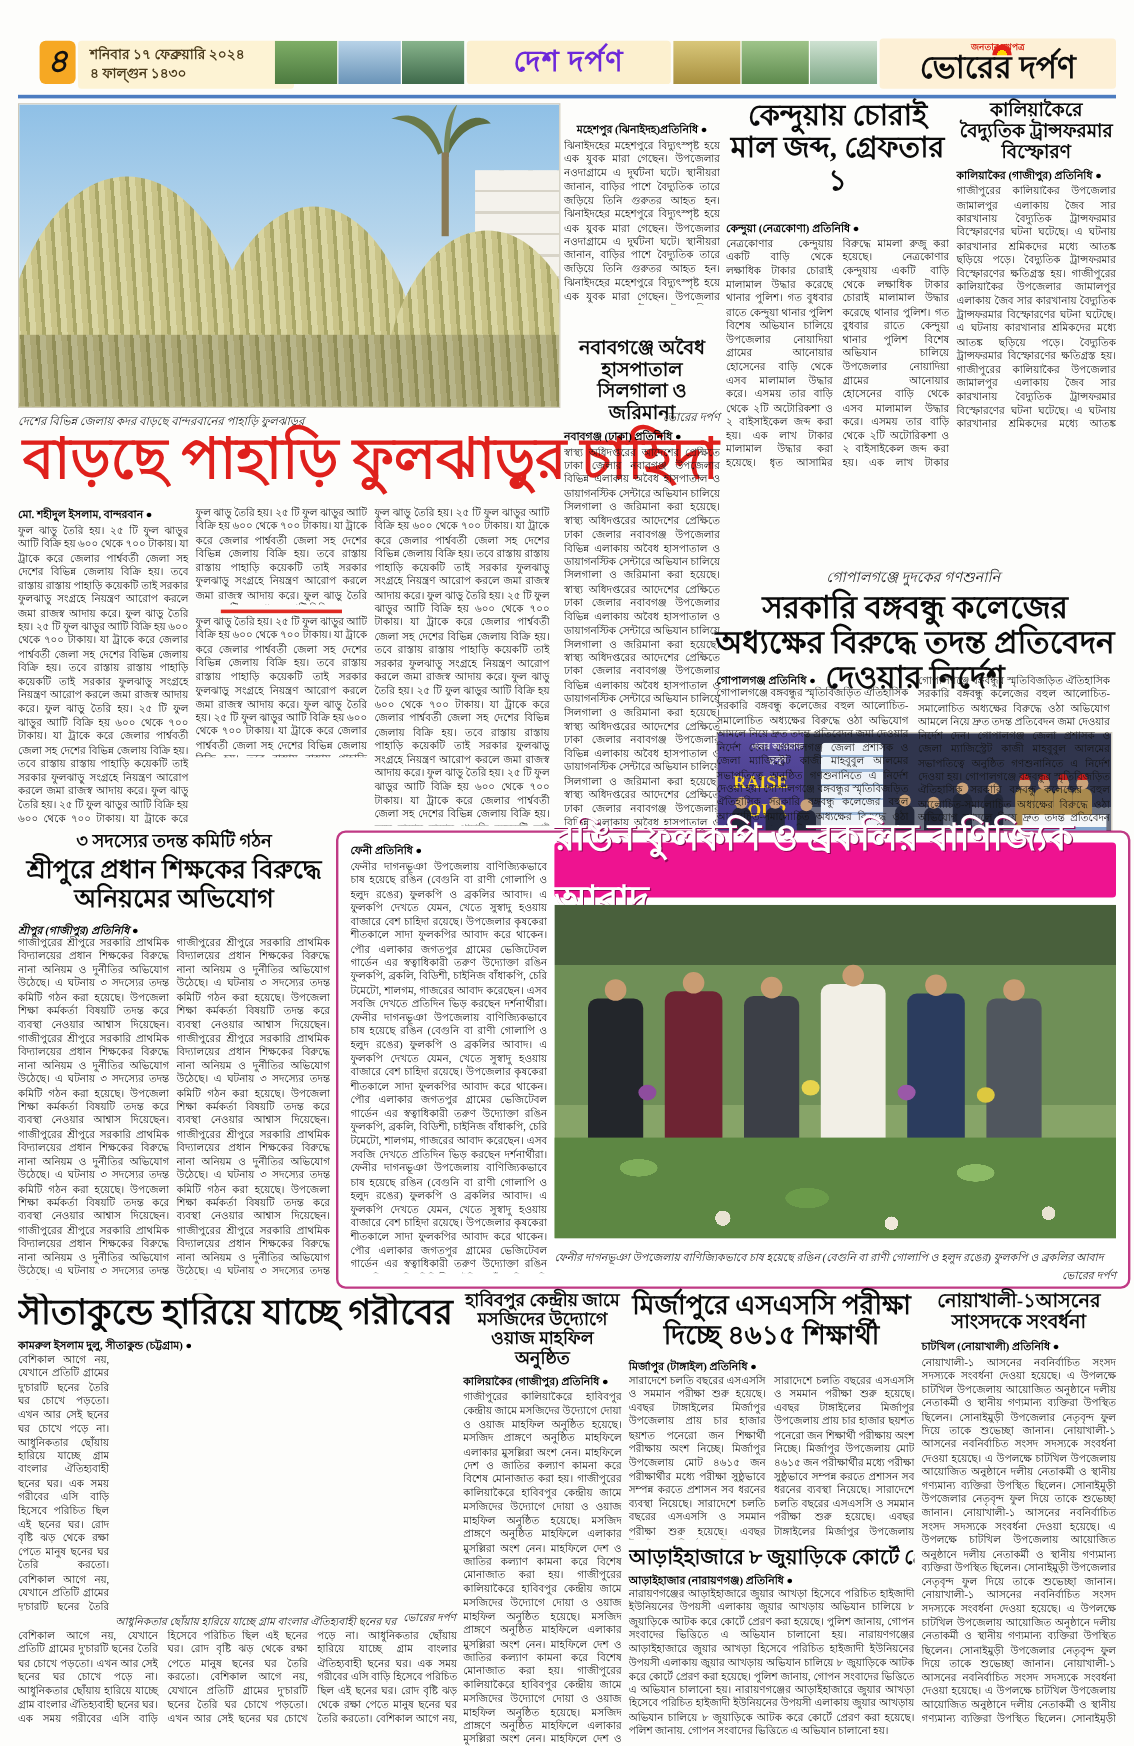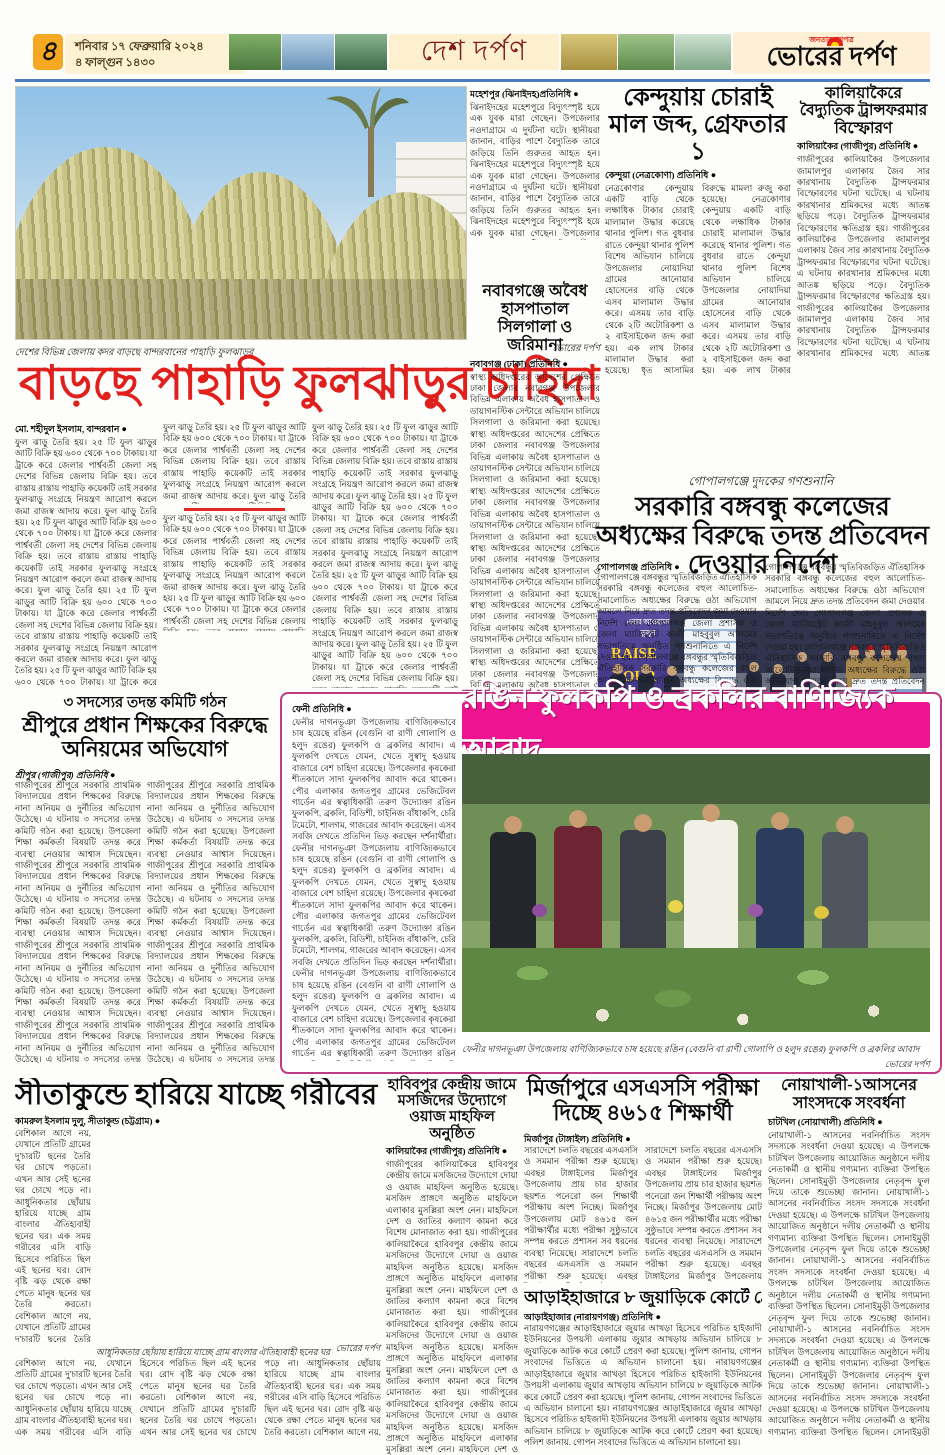--- a/index.html
+++ b/index.html
@@ -7,21 +7,21 @@
         font-family:"Liberation Serif","DejaVu Sans",serif;color:#111;}
   .abs{position:absolute;}
   
   .pagenum{background:#f6a823;border-radius:5px;color:#111;font-weight:bold;font-size:27px;
            display:flex;align-items:center;justify-content:center;font-style:italic;}
   .datebox{background:#fdf3d4;border-radius:3px;padding:2px 10px;font-size:11.5px;font-weight:bold;
            color:#4a3a1a;line-height:1.4;display:flex;flex-direction:column;justify-content:center;}
   .thumbstrip{display:flex;gap:1px;overflow:hidden;}
   .thumb{flex:1;height:100%;}
   .logobox{background:#fcf0cf;display:flex;align-items:center;justify-content:center;border-radius:3px;}
-  .deshlogo{color:#7f1d1d;font-size:28px;font-weight:normal;letter-spacing:1px;}
+  .deshlogo{color:#6d28d9;font-size:24px;font-weight:bold;letter-spacing:1px;}
   .bhorerwrap{background:#fdf0d6;border-radius:3px;display:flex;flex-direction:column;
               align-items:center;justify-content:center;line-height:1;}
   .tagline{color:#d42313;font-size:7.5px;font-weight:bold;}
   .bhorerlogo{color:#0d0d0d;font-size:26px;font-weight:bold;position:relative;}
   .sun{position:absolute;top:-7px;right:54px;width:16px;height:9px;border-radius:16px 16px 0 0;
        background:radial-gradient(circle at 50% 100%,#ffd400 0 35%,#e32119 36% 100%);}
   .bluerule{background:#4c7cc0;height:3px;}
   
   .fillt{font-size:8.6px;line-height:1.33;text-align:justify;color:#161616;overflow:hidden;
          word-break:break-word;font-family:"Liberation Serif",serif;}
@@ -138,32 +138,32 @@
     <div class="hd hd-purple" style="margin:4px 0 2px;">
       <div class="redline"></div>
     </div>
     <div class="fillt" style="height:118px;">ফুল ঝাড়ু তৈরি হয়। ২৫ টি ফুল ঝাড়ুর আটি বিক্রি হয় ৬০০ থেকে ৭০০ টাকায়। যা ট্রাকে করে জেলার পার্শ্ববর্তী জেলা সহ দেশের বিভিন্ন জেলায় বিক্রি হয়। তবে রাস্তায় রাস্তায় পাহাড়ি কয়েকটি তাই সরকার ফুলঝাড়ু সংগ্রহে নিয়ন্ত্রণ আরোপ করলে জমা রাজস্ব আদায় করে। ফুল ঝাড়ু তৈরি হয়। ২৫ টি ফুল ঝাড়ুর আটি বিক্রি হয় ৬০০ থেকে ৭০০ টাকায়। যা ট্রাকে করে জেলার পার্শ্ববর্তী জেলা সহ দেশের বিভিন্ন জেলায় বিক্রি হয়। তবে রাস্তায় রাস্তায় পাহাড়ি কয়েকটি তাই সরকার ফুলঝাড়ু সংগ্রহে নিয়ন্ত্রণ আরোপ করলে জমা রাজস্ব আদায় করে। ফুল ঝাড়ু তৈরি হয়। ২৫ টি ফুল ঝাড়ুর আটি বিক্রি হয় ৬০০ থেকে ৭০০ টাকায়। যা ট্রাকে করে জেলার পার্শ্ববর্তী জেলা সহ দেশের বিভিন্ন জেলায় বিক্রি হয়। তবে রাস্তায় রাস্তায় পাহাড়ি কয়েকটি তাই সরকার ফুলঝাড়ু সংগ্রহে নিয়ন্ত্রণ আরোপ করলে জমা রাজস্ব আদায় করে।</div>
   </div>
   <div class="abs" style="left:312px;top:422px;width:146px;height:266px;">
     <div class="fillt" style="height:266px;">ফুল ঝাড়ু তৈরি হয়। ২৫ টি ফুল ঝাড়ুর আটি বিক্রি হয় ৬০০ থেকে ৭০০ টাকায়। যা ট্রাকে করে জেলার পার্শ্ববর্তী জেলা সহ দেশের বিভিন্ন জেলায় বিক্রি হয়। তবে রাস্তায় রাস্তায় পাহাড়ি কয়েকটি তাই সরকার ফুলঝাড়ু সংগ্রহে নিয়ন্ত্রণ আরোপ করলে জমা রাজস্ব আদায় করে। ফুল ঝাড়ু তৈরি হয়। ২৫ টি ফুল ঝাড়ুর আটি বিক্রি হয় ৬০০ থেকে ৭০০ টাকায়। যা ট্রাকে করে জেলার পার্শ্ববর্তী জেলা সহ দেশের বিভিন্ন জেলায় বিক্রি হয়। তবে রাস্তায় রাস্তায় পাহাড়ি কয়েকটি তাই সরকার ফুলঝাড়ু সংগ্রহে নিয়ন্ত্রণ আরোপ করলে জমা রাজস্ব আদায় করে। ফুল ঝাড়ু তৈরি হয়। ২৫ টি ফুল ঝাড়ুর আটি বিক্রি হয় ৬০০ থেকে ৭০০ টাকায়। যা ট্রাকে করে জেলার পার্শ্ববর্তী জেলা সহ দেশের বিভিন্ন জেলায় বিক্রি হয়। তবে রাস্তায় রাস্তায় পাহাড়ি কয়েকটি তাই সরকার ফুলঝাড়ু সংগ্রহে নিয়ন্ত্রণ আরোপ করলে জমা রাজস্ব আদায় করে। ফুল ঝাড়ু তৈরি হয়। ২৫ টি ফুল ঝাড়ুর আটি বিক্রি হয় ৬০০ থেকে ৭০০ টাকায়। যা ট্রাকে করে জেলার পার্শ্ববর্তী জেলা সহ দেশের বিভিন্ন জেলায় বিক্রি হয়। তবে রাস্তায় রাস্তায় পাহাড়ি কয়েকটি তাই সরকার ফুলঝাড়ু সংগ্রহে নিয়ন্ত্রণ আরোপ করলে জমা রাজস্ব আদায় করে। ফুল ঝাড়ু তৈরি হয়। ২৫ টি ফুল ঝাড়ুর আটি বিক্রি হয় ৬০০ থেকে ৭০০ টাকায়। যা ট্রাকে করে জেলার পার্শ্ববর্তী জেলা সহ দেশের বিভিন্ন জেলায় বিক্রি হয়। তবে রাস্তায় রাস্তায় পাহাড়ি কয়েকটি তাই সরকার ফুলঝাড়ু সংগ্রহে নিয়ন্ত্রণ আরোপ করলে জমা রাজস্ব আদায় করে। ফুল ঝাড়ু তৈরি হয়। ২৫ টি ফুল ঝাড়ুর আটি বিক্রি হয় ৬০০ থেকে ৭০০ টাকায়। যা ট্রাকে করে জেলার পার্শ্ববর্তী জেলা সহ দেশের বিভিন্ন জেলায় বিক্রি হয়। তবে রাস্তায় রাস্তায় পাহাড়ি কয়েকটি তাই সরকার ফুলঝাড়ু সংগ্রহে নিয়ন্ত্রণ আরোপ করলে জমা রাজস্ব আদায় করে।</div>
   </div>
 
   <div class="abs" style="left:470px;top:84px;width:130px;height:196px;">
-    <div class="byline" style="margin-top:3px;">মহেশপুর (ঝিনাইদহ)প্রতিনিধি ●</div>
+    <div class="byline" style="margin-top:17px;text-align:center;">মহেশপুর (ঝিনাইদহ)প্রতিনিধি ●</div>
     <div class="fillt" style="height:138px;">ঝিনাইদহের মহেশপুরে বিদ্যুৎস্পৃষ্ট হয়ে এক যুবক মারা গেছেন। উপজেলার নওদাগ্রামে এ দুর্ঘটনা ঘটে। স্থানীয়রা জানান, বাড়ির পাশে বৈদ্যুতিক তারে জড়িয়ে তিনি গুরুতর আহত হন। ঝিনাইদহের মহেশপুরে বিদ্যুৎস্পৃষ্ট হয়ে এক যুবক মারা গেছেন। উপজেলার নওদাগ্রামে এ দুর্ঘটনা ঘটে। স্থানীয়রা জানান, বাড়ির পাশে বৈদ্যুতিক তারে জড়িয়ে তিনি গুরুতর আহত হন। ঝিনাইদহের মহেশপুরে বিদ্যুৎস্পৃষ্ট হয়ে এক যুবক মারা গেছেন। উপজেলার নওদাগ্রামে এ দুর্ঘটনা ঘটে। স্থানীয়রা জানান, বাড়ির পাশে বৈদ্যুতিক তারে জড়িয়ে তিনি গুরুতর আহত হন। ঝিনাইদহের মহেশপুরে বিদ্যুৎস্পৃষ্ট হয়ে এক যুবক মারা গেছেন। উপজেলার নওদাগ্রামে এ দুর্ঘটনা ঘটে। স্থানীয়রা জানান, বাড়ির পাশে বৈদ্যুতিক তারে জড়িয়ে তিনি গুরুতর আহত হন। ঝিনাইদহের মহেশপুরে বিদ্যুৎস্পৃষ্ট হয়ে এক যুবক মারা গেছেন। উপজেলার নওদাগ্রামে এ দুর্ঘটনা ঘটে। স্থানীয়রা জানান, বাড়ির পাশে বৈদ্যুতিক তারে জড়িয়ে তিনি গুরুতর আহত হন।</div>
   </div>
   <div class="abs" style="left:470px;top:282px;width:130px;height:406px;">
     <div class="hd" style="font-size:16px;">নবাবগঞ্জে অবৈধ হাসপাতাল সিলগালা ও জরিমানা</div>
     <div class="byline" style="margin-top:3px;">নবাবগঞ্জ (ঢাকা) প্রতিনিধি ●</div>
     <div class="fillt" style="height:330px;">স্বাস্থ্য অধিদপ্তরের আদেশের প্রেক্ষিতে ঢাকা জেলার নবাবগঞ্জ উপজেলার বিভিন্ন এলাকায় অবৈধ হাসপাতাল ও ডায়াগনস্টিক সেন্টারে অভিযান চালিয়ে সিলগালা ও জরিমানা করা হয়েছে। স্বাস্থ্য অধিদপ্তরের আদেশের প্রেক্ষিতে ঢাকা জেলার নবাবগঞ্জ উপজেলার বিভিন্ন এলাকায় অবৈধ হাসপাতাল ও ডায়াগনস্টিক সেন্টারে অভিযান চালিয়ে সিলগালা ও জরিমানা করা হয়েছে। স্বাস্থ্য অধিদপ্তরের আদেশের প্রেক্ষিতে ঢাকা জেলার নবাবগঞ্জ উপজেলার বিভিন্ন এলাকায় অবৈধ হাসপাতাল ও ডায়াগনস্টিক সেন্টারে অভিযান চালিয়ে সিলগালা ও জরিমানা করা হয়েছে। স্বাস্থ্য অধিদপ্তরের আদেশের প্রেক্ষিতে ঢাকা জেলার নবাবগঞ্জ উপজেলার বিভিন্ন এলাকায় অবৈধ হাসপাতাল ও ডায়াগনস্টিক সেন্টারে অভিযান চালিয়ে সিলগালা ও জরিমানা করা হয়েছে। স্বাস্থ্য অধিদপ্তরের আদেশের প্রেক্ষিতে ঢাকা জেলার নবাবগঞ্জ উপজেলার বিভিন্ন এলাকায় অবৈধ হাসপাতাল ও ডায়াগনস্টিক সেন্টারে অভিযান চালিয়ে সিলগালা ও জরিমানা করা হয়েছে। স্বাস্থ্য অধিদপ্তরের আদেশের প্রেক্ষিতে ঢাকা জেলার নবাবগঞ্জ উপজেলার বিভিন্ন এলাকায় অবৈধ হাসপাতাল ও ডায়াগনস্টিক সেন্টারে অভিযান চালিয়ে সিলগালা ও জরিমানা করা হয়েছে। স্বাস্থ্য অধিদপ্তরের আদেশের প্রেক্ষিতে ঢাকা জেলার নবাবগঞ্জ উপজেলার বিভিন্ন এলাকায় অবৈধ হাসপাতাল ও ডায়াগনস্টিক সেন্টারে অভিযান চালিয়ে সিলগালা ও জরিমানা করা হয়েছে। স্বাস্থ্য অধিদপ্তরের আদেশের প্রেক্ষিতে ঢাকা জেলার নবাবগঞ্জ উপজেলার বিভিন্ন এলাকায় অবৈধ হাসপাতাল ও ডায়াগনস্টিক সেন্টারে অভিযান চালিয়ে সিলগালা ও জরিমানা করা হয়েছে। স্বাস্থ্য অধিদপ্তরের আদেশের প্রেক্ষিতে ঢাকা জেলার নবাবগঞ্জ উপজেলার বিভিন্ন এলাকায় অবৈধ হাসপাতাল ও ডায়াগনস্টিক সেন্টারে অভিযান চালিয়ে সিলগালা ও জরিমানা করা হয়েছে।</div>
   </div>
 
   <div class="abs" style="left:605px;top:84px;width:186px;height:270px;">
     <div class="hd" style="font-size:24px;">কেন্দুয়ায় চোরাই মাল জব্দ, গ্রেফতার ১</div>
-    <div class="byline" style="margin-top:3px;">কেন্দুয়া (নেত্রকোণা) প্রতিনিধি ●</div>
+    <div class="byline" style="margin-top:18px;">কেন্দুয়া (নেত্রকোণা) প্রতিনিধি ●</div>
     <div class="fillt" style="height:200px;column-count:2;column-gap:8px;">নেত্রকোণার কেন্দুয়ায় একটি বাড়ি থেকে লক্ষাধিক টাকার চোরাই মালামাল উদ্ধার করেছে থানার পুলিশ। গত বুধবার রাতে কেন্দুয়া থানার পুলিশ বিশেষ অভিযান চালিয়ে উপজেলার নোয়াদিয়া গ্রামের আনোয়ার হোসেনের বাড়ি থেকে এসব মালামাল উদ্ধার করে। এসময় তার বাড়ি থেকে ২টি অটোরিকশা ও ২ বাইসাইকেল জব্দ করা হয়। এক লাখ টাকার মালামাল উদ্ধার করা হয়েছে। ধৃত আসামির বিরুদ্ধে মামলা রুজু করা হয়েছে। নেত্রকোণার কেন্দুয়ায় একটি বাড়ি থেকে লক্ষাধিক টাকার চোরাই মালামাল উদ্ধার করেছে থানার পুলিশ। গত বুধবার রাতে কেন্দুয়া থানার পুলিশ বিশেষ অভিযান চালিয়ে উপজেলার নোয়াদিয়া গ্রামের আনোয়ার হোসেনের বাড়ি থেকে এসব মালামাল উদ্ধার করে। এসময় তার বাড়ি থেকে ২টি অটোরিকশা ও ২ বাইসাইকেল জব্দ করা হয়। এক লাখ টাকার মালামাল উদ্ধার করা হয়েছে। ধৃত আসামির বিরুদ্ধে মামলা রুজু করা হয়েছে। নেত্রকোণার কেন্দুয়ায় একটি বাড়ি থেকে লক্ষাধিক টাকার চোরাই মালামাল উদ্ধার করেছে থানার পুলিশ। গত বুধবার রাতে কেন্দুয়া থানার পুলিশ বিশেষ অভিযান চালিয়ে উপজেলার নোয়াদিয়া গ্রামের আনোয়ার হোসেনের বাড়ি থেকে এসব মালামাল উদ্ধার করে। এসময় তার বাড়ি থেকে ২টি অটোরিকশা ও ২ বাইসাইকেল জব্দ করা হয়। এক লাখ টাকার মালামাল উদ্ধার করা হয়েছে। ধৃত আসামির বিরুদ্ধে মামলা রুজু করা হয়েছে। নেত্রকোণার কেন্দুয়ায় একটি বাড়ি থেকে লক্ষাধিক টাকার চোরাই মালামাল উদ্ধার করেছে থানার পুলিশ। গত বুধবার রাতে কেন্দুয়া থানার পুলিশ বিশেষ অভিযান চালিয়ে উপজেলার নোয়াদিয়া গ্রামের আনোয়ার হোসেনের বাড়ি থেকে এসব মালামাল উদ্ধার করে। এসময় তার বাড়ি থেকে ২টি অটোরিকশা ও ২ বাইসাইকেল জব্দ করা হয়। এক লাখ টাকার মালামাল উদ্ধার করা হয়েছে। ধৃত আসামির বিরুদ্ধে মামলা রুজু করা হয়েছে।</div>
   </div>
   <div class="abs" style="left:797px;top:84px;width:133px;height:270px;">
     <div class="hd" style="font-size:15.5px;">কালিয়াকৈরে বৈদ্যুতিক ট্রান্সফরমার বিস্ফোরণ</div>
     <div class="byline" style="margin-top:3px;">কালিয়াকৈর (গাজীপুর) প্রতিনিধি ●</div>
     <div class="fillt" style="height:205px;">গাজীপুরের কালিয়াকৈর উপজেলার জামালপুর এলাকায় জৈব সার কারখানায় বৈদ্যুতিক ট্রান্সফরমার বিস্ফোরণের ঘটনা ঘটেছে। এ ঘটনায় কারখানার শ্রমিকদের মধ্যে আতঙ্ক ছড়িয়ে পড়ে। বৈদ্যুতিক ট্রান্সফরমার বিস্ফোরণের ক্ষতিগ্রস্ত হয়। গাজীপুরের কালিয়াকৈর উপজেলার জামালপুর এলাকায় জৈব সার কারখানায় বৈদ্যুতিক ট্রান্সফরমার বিস্ফোরণের ঘটনা ঘটেছে। এ ঘটনায় কারখানার শ্রমিকদের মধ্যে আতঙ্ক ছড়িয়ে পড়ে। বৈদ্যুতিক ট্রান্সফরমার বিস্ফোরণের ক্ষতিগ্রস্ত হয়। গাজীপুরের কালিয়াকৈর উপজেলার জামালপুর এলাকায় জৈব সার কারখানায় বৈদ্যুতিক ট্রান্সফরমার বিস্ফোরণের ঘটনা ঘটেছে। এ ঘটনায় কারখানার শ্রমিকদের মধ্যে আতঙ্ক ছড়িয়ে পড়ে। বৈদ্যুতিক ট্রান্সফরমার বিস্ফোরণের ক্ষতিগ্রস্ত হয়। গাজীপুরের কালিয়াকৈর উপজেলার জামালপুর এলাকায় জৈব সার কারখানায় বৈদ্যুতিক ট্রান্সফরমার বিস্ফোরণের ঘটনা ঘটেছে। এ ঘটনায় কারখানার শ্রমিকদের মধ্যে আতঙ্ক ছড়িয়ে পড়ে। বৈদ্যুতিক ট্রান্সফরমার বিস্ফোরণের ক্ষতিগ্রস্ত হয়। গাজীপুরের কালিয়াকৈর উপজেলার জামালপুর এলাকায় জৈব সার কারখানায় বৈদ্যুতিক ট্রান্সফরমার বিস্ফোরণের ঘটনা ঘটেছে। এ ঘটনায় কারখানার শ্রমিকদের মধ্যে আতঙ্ক ছড়িয়ে পড়ে। বৈদ্যুতিক ট্রান্সফরমার বিস্ফোরণের ক্ষতিগ্রস্ত হয়।</div>
   </div>
 
   <div class="abs ph" style="left:597px;top:356px;width:328px;height:112px;">
     <div class="evbg"></div>

